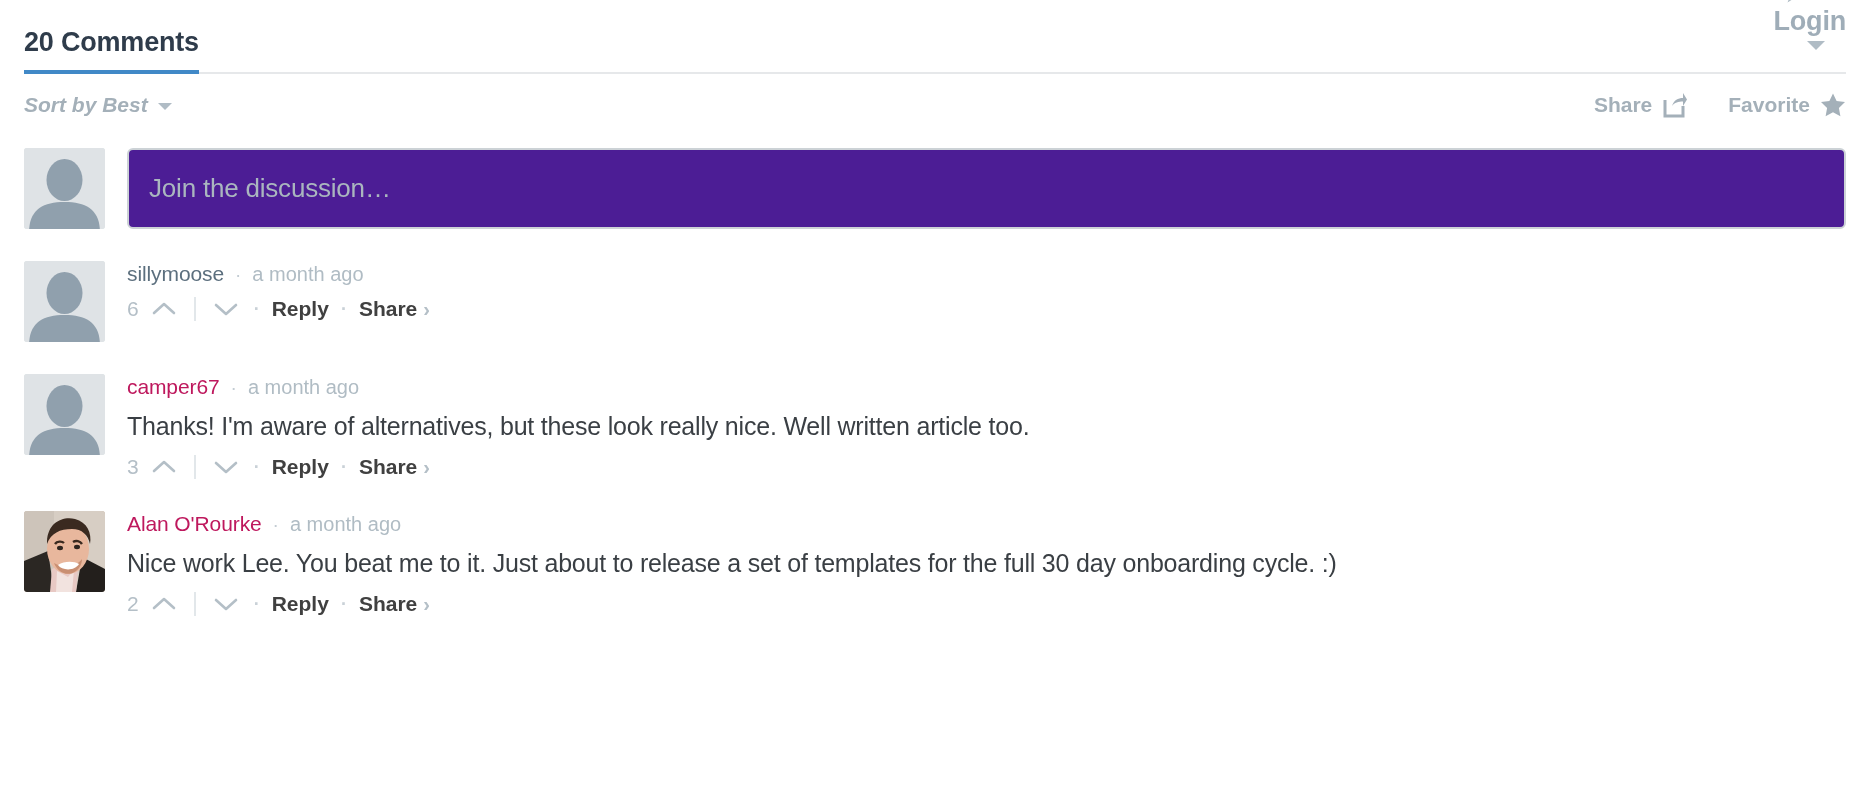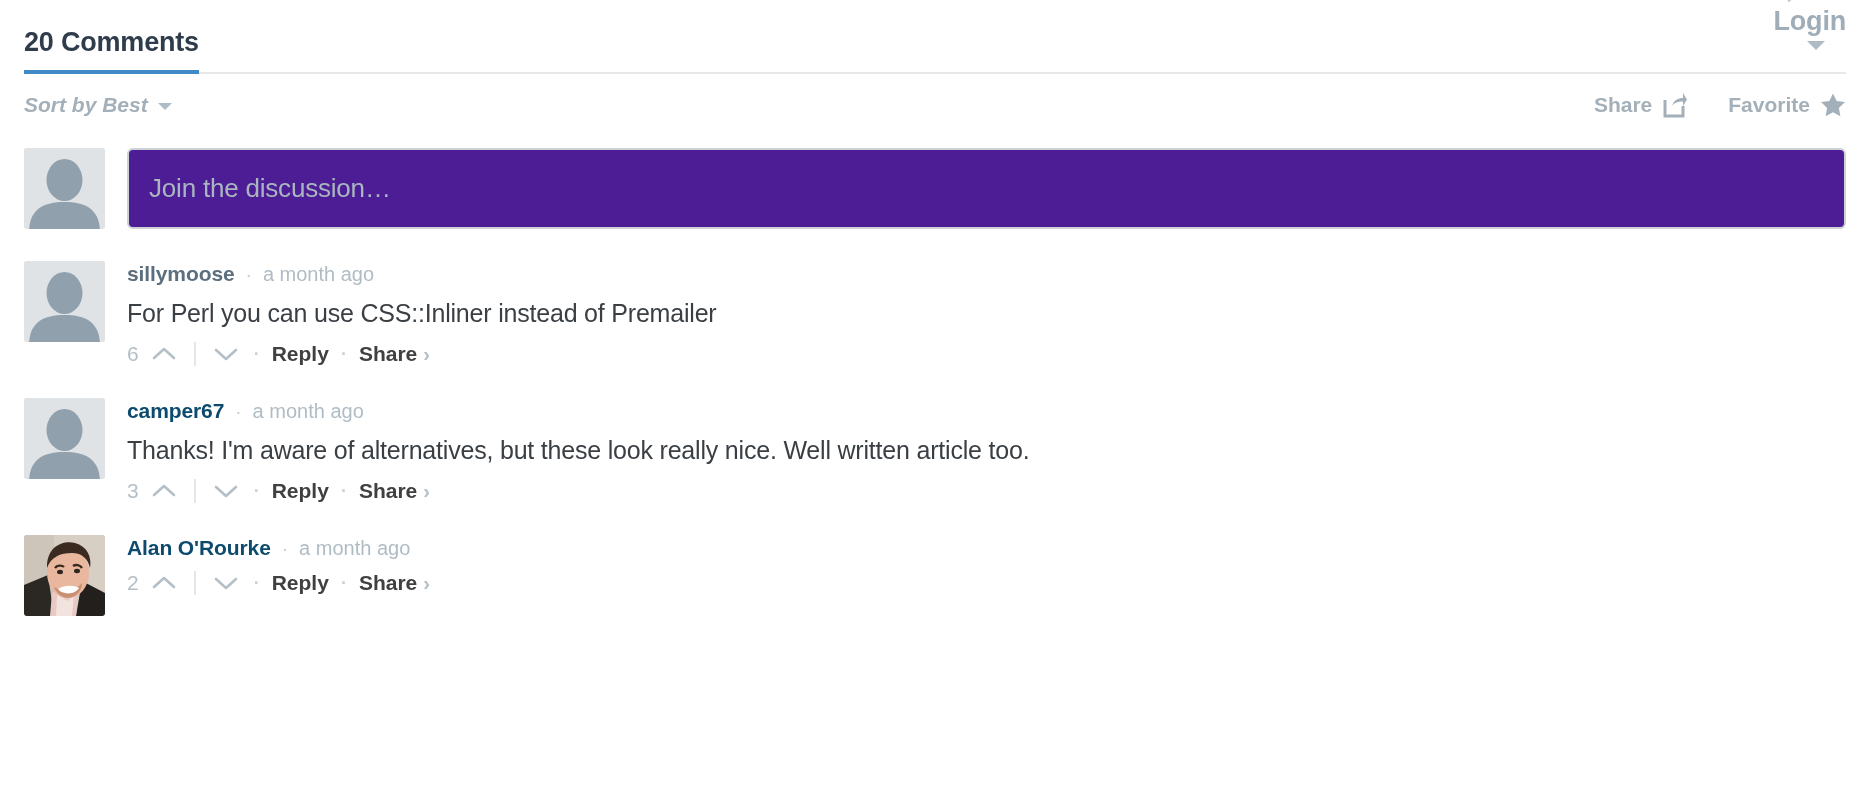--- a/index.html
+++ b/index.html
@@ -181,25 +181,25 @@
     padding-top: 2px;
   }
   .comment-meta {
     display: flex;
     align-items: baseline;
     line-height: 1;
     margin-bottom: 13px;
   }
   .author {
     font-size: 21px;
-    font-weight: bold;
+    font-weight: normal;
     letter-spacing: -0.1px;
   }
   .author.plain { color: #5c6f7e; }
-  .author.link  { color: #0c4a6e; cursor: pointer; }
+  .author.link  { color: #be185d; cursor: pointer; }
   .meta-dot {
     color: #c3ccd3;
     font-size: 19px;
     margin: 0 11px;
   }
   .timestamp {
     font-size: 20px;
     color: #b0bcc4;
     cursor: pointer;
   }
@@ -324,21 +324,20 @@
           <ellipse cx="40.5" cy="32" rx="18" ry="21" fill="#90a0ad"></ellipse>
           <path d="M5 85 C5 62 18 54 40.5 54 C63 54 76 62 76 85 Z" fill="#90a0ad"></path>
         </svg>
       </div>
       <div class="comment-body">
         <div class="comment-meta">
           <span class="author plain">sillymoose</span>
           <span class="meta-dot">·</span>
           <span class="timestamp">a month ago</span>
         </div>
-        <div class="comment-text">For Perl you can use CSS::Inliner instead of Premailer</div>
         <div class="actions">
           <span class="votecount">6</span>
           <span class="chev">
             <svg width="24" height="16" viewBox="0 0 24 16">
                 <path d="M2 12 L12 3 L22 12" fill="none" stroke="#b4bfc7" stroke-width="2.6" stroke-linecap="round" stroke-linejoin="round"></path>
               </svg>
           </span>
           <span class="vote-sep"></span>
           <span class="chev">
             <svg width="24" height="16" viewBox="0 0 24 16">
@@ -416,20 +415,21 @@
             <path d="M34 54 C40 50 50 50 55 53 C51 60 38 60 34 54 Z" fill="#fff"></path>
           </g>
         </svg>
       </div>
       <div class="comment-body">
         <div class="comment-meta">
           <span class="author link">Alan O'Rourke</span>
           <span class="meta-dot">·</span>
           <span class="timestamp">a month ago</span>
         </div>
+        <div class="comment-text">Nice work Lee. You beat me to it. Just about to release a set of templates for the full 30 day onboarding cycle. :)</div>
         <div class="actions">
           <span class="votecount">2</span>
           <span class="chev">
             <svg width="24" height="16" viewBox="0 0 24 16">
                 <path d="M2 12 L12 3 L22 12" fill="none" stroke="#b4bfc7" stroke-width="2.6" stroke-linecap="round" stroke-linejoin="round"></path>
               </svg>
           </span>
           <span class="vote-sep"></span>
           <span class="chev">
             <svg width="24" height="16" viewBox="0 0 24 16">

